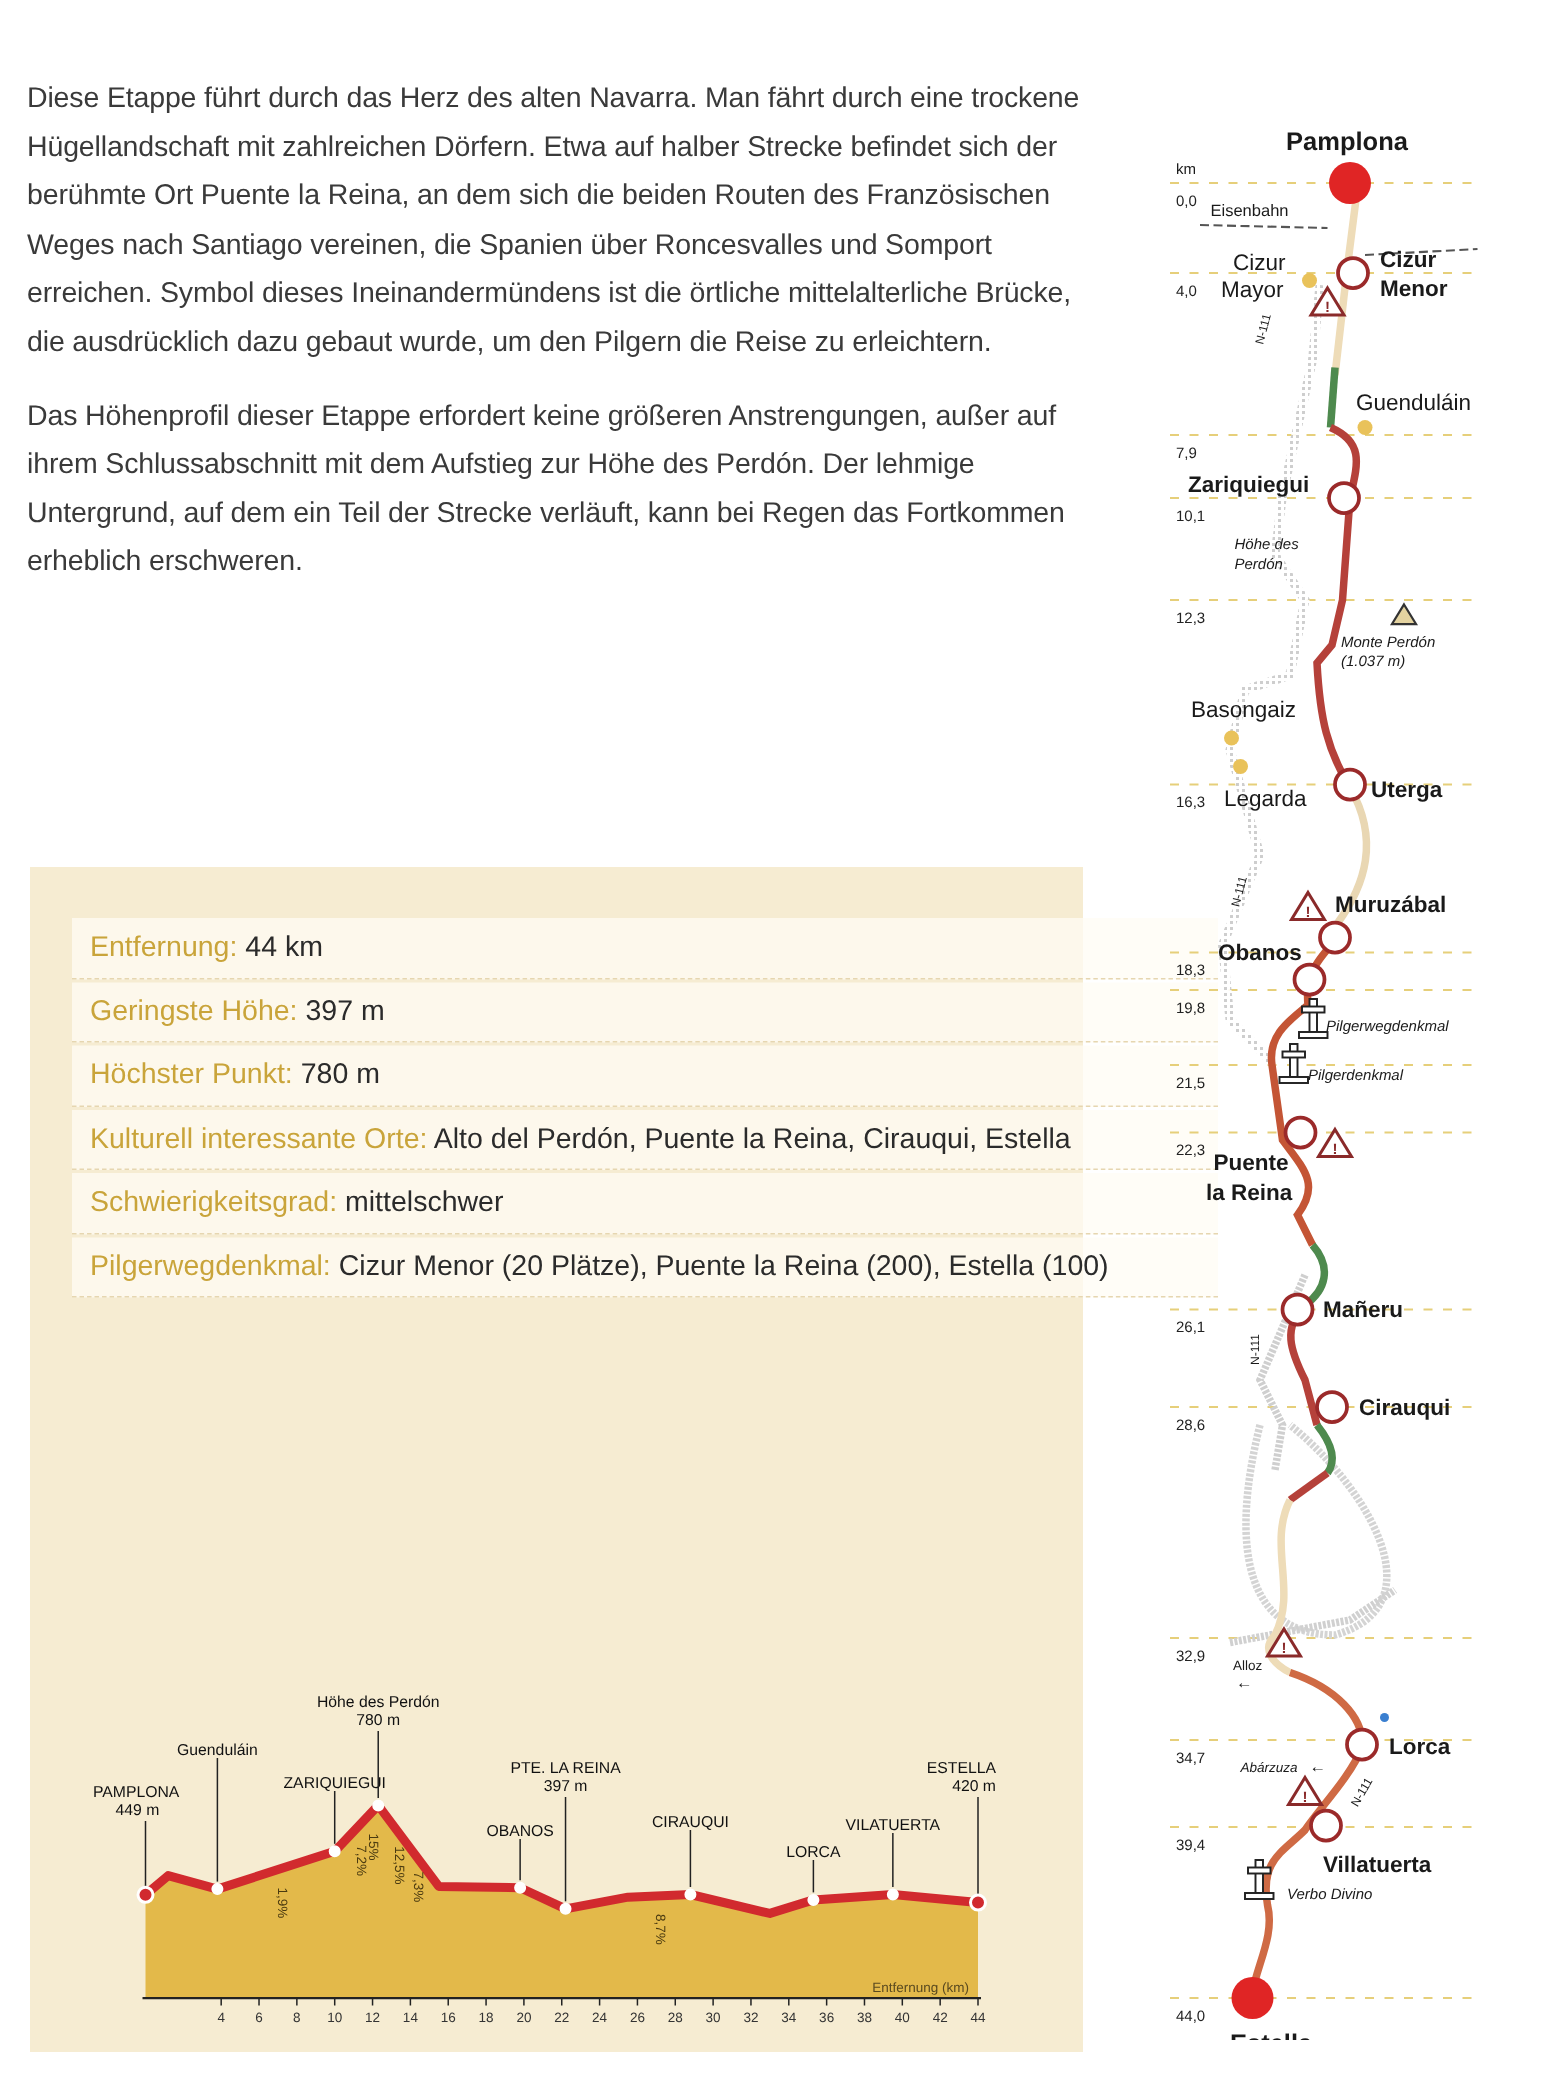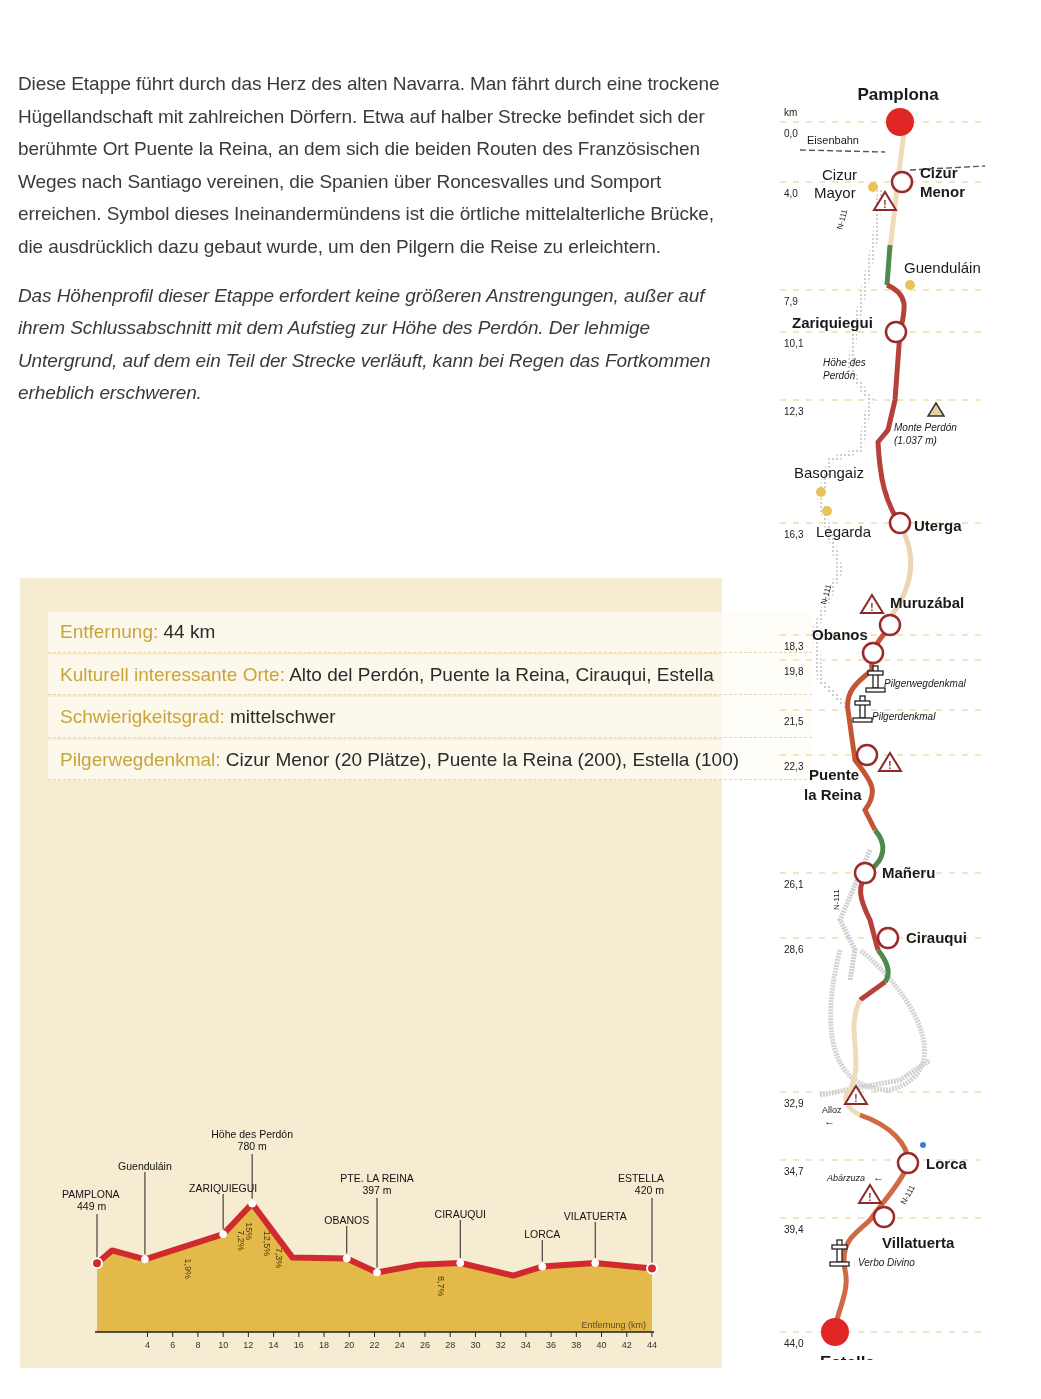--- a/index.html
+++ b/index.html
@@ -1,21 +1,21 @@
 <!DOCTYPE html>
 <html><head>
 <meta charset="utf-8">
 <style>
   html, body { margin:0; padding:0; }
   body { width:1041px; height:1399px; background:#ffffff; position:relative; overflow:hidden;
          font-family:"Liberation Sans", "DejaVu Sans", sans-serif; color:#2a2a2a; }
-  .intro { position:absolute; left:18px; top:68px; width:720px; font-size:19px; line-height:32.6px;
+  .intro { position:absolute; left:18px; top:50px; width:720px; font-size:19px; line-height:32.6px;
            color:#3a3a3a; letter-spacing:-0.1px; }
   .intro p { margin:0; }
-  .intro p + p { margin-top:16px;font-style:italic; }
+  .intro p + p { margin-top:16px; }
   .panel { position:absolute; left:20px; top:578px; width:702px; height:790px;
            background:#f6ecd2; }
   .facts { position:absolute; left:48px; top:612px; width:764px; }
   .fact { background:rgba(255,252,244,0.75); border-bottom:1px dashed #e6d6b0; padding:6px 12px 6px 12px;
           font-size:19px; line-height:27.5px; color:#2b2b2b; margin-bottom:2px; }
   .fact .k { color:#c9a43a; }
   .chart { position:absolute; left:50px; top:1130px; width:640px; height:240px; }
   .chart svg text { font-family:"Liberation Sans", sans-serif; }
   .map { position:absolute; left:760px; top:70px; width:270px; height:1290px; }
   .map svg text { font-family:"Liberation Sans", sans-serif; }
@@ -25,20 +25,22 @@
 
 <div class="intro">
   <p>Diese Etappe führt durch das Herz des alten Navarra. Man fährt durch eine trockene Hügellandschaft mit zahlreichen Dörfern. Etwa auf halber Strecke befindet sich der berühmte Ort Puente la Reina, an dem sich die beiden Routen des Französischen Weges nach Santiago vereinen, die Spanien über Roncesvalles und Somport erreichen. Symbol dieses Ineinandermündens ist die örtliche mittelalterliche Brücke, die ausdrücklich dazu gebaut wurde, um den Pilgern die Reise zu erleichtern.</p>
   <p>Das Höhenprofil dieser Etappe erfordert keine größeren Anstrengungen, außer auf ihrem Schlussabschnitt mit dem Aufstieg zur Höhe des Perdón. Der lehmige Untergrund, auf dem ein Teil der Strecke verläuft, kann bei Regen das Fortkommen erheblich erschweren.</p>
 </div>
 
 <div class="panel"></div>
 
 <div class="facts">
   <div class="fact"><span class="k">Entfernung:</span><span> 44 km</span></div>
+  <div class="fact"><span class="k">Geringste Höhe:</span><span> 397 m</span></div>
+  <div class="fact"><span class="k">Höchster Punkt:</span><span> 780 m</span></div>
   <div class="fact"><span class="k">Kulturell interessante Orte:</span><span> Alto del Perdón, Puente la Reina, Cirauqui, Estella</span></div>
   <div class="fact"><span class="k">Schwierigkeitsgrad:</span><span> mittelschwer</span></div>
   <div class="fact"><span class="k">Pilgerwegdenkmal:</span><span> Cizur Menor (20 Plätze), Puente la Reina (200), Estella (100)</span></div>
 </div>
 
 <div class="chart">
   <svg id="profile-svg" width="640" height="240">
     <g id="profile-layer">
         <path d="M47 202 L47 133.18 L62.13636363636363 120.4 L94.93181818181819 129.4 L173.13636363636363 104.2 L202.14772727272728 73.60000000000001 L242.51136363636365 127.6 L296.75 128.5 L327.02272727272725 142.54 L368.6477272727273 134.8 L410.27272727272725 133 L463.25 145.6 L492.2613636363636 136.6 L545.2386363636364 133 L602 138.4 L602 202 Z" fill="#e3b94a"></path>
         <polyline points="47,133.18 62.13636363636363,120.4 94.93181818181819,129.4 173.13636363636363,104.2 202.14772727272728,73.60000000000001 242.51136363636365,127.6 296.75,128.5 327.02272727272725,142.54 368.6477272727273,134.8 410.27272727272725,133 463.25,145.6 492.2613636363636,136.6 545.2386363636364,133 602,138.4" fill="none" stroke="#d12a2e" stroke-width="6" stroke-linejoin="round"></polyline>

